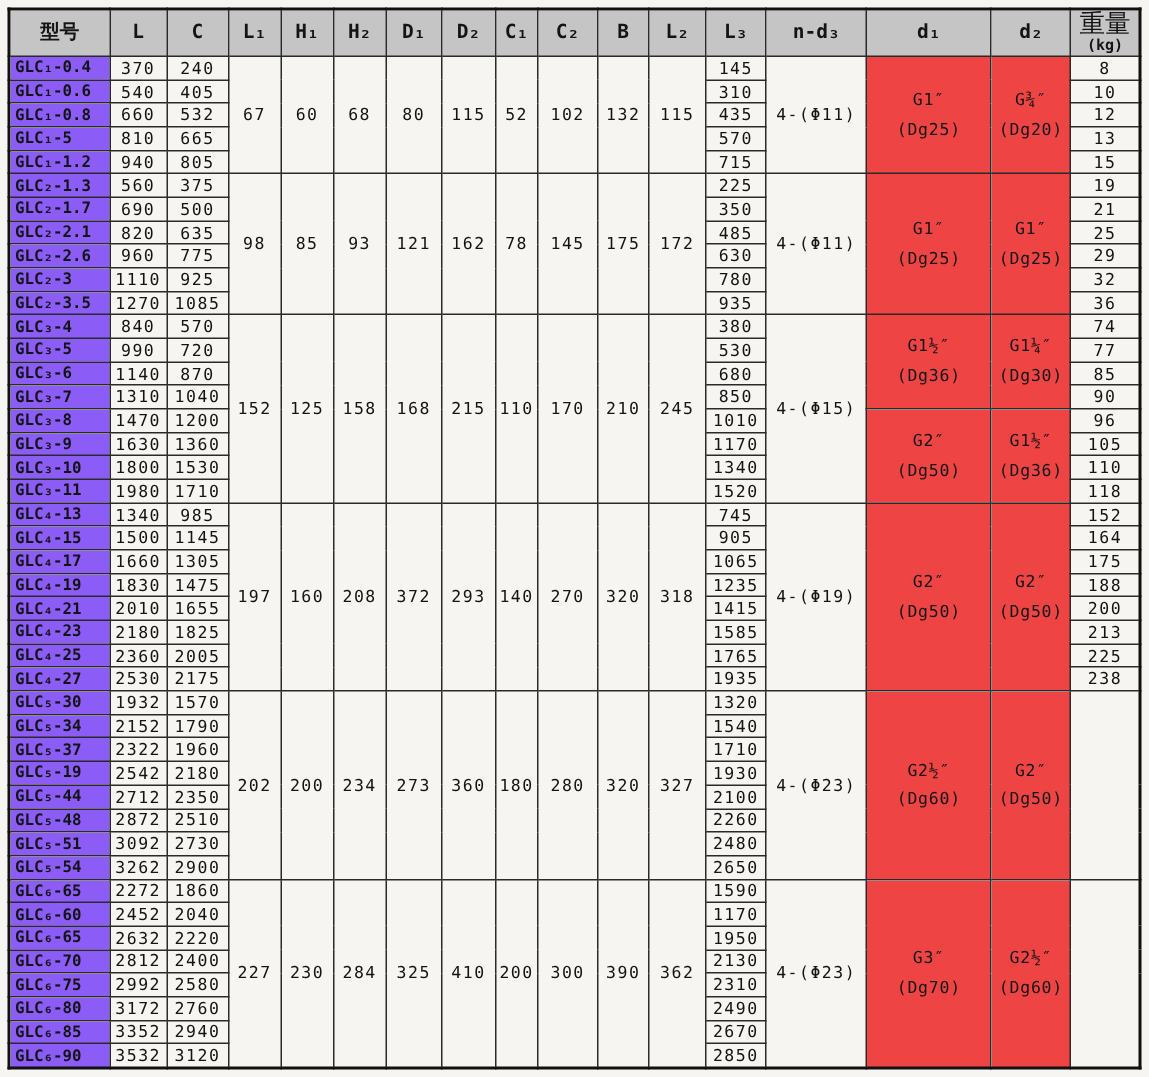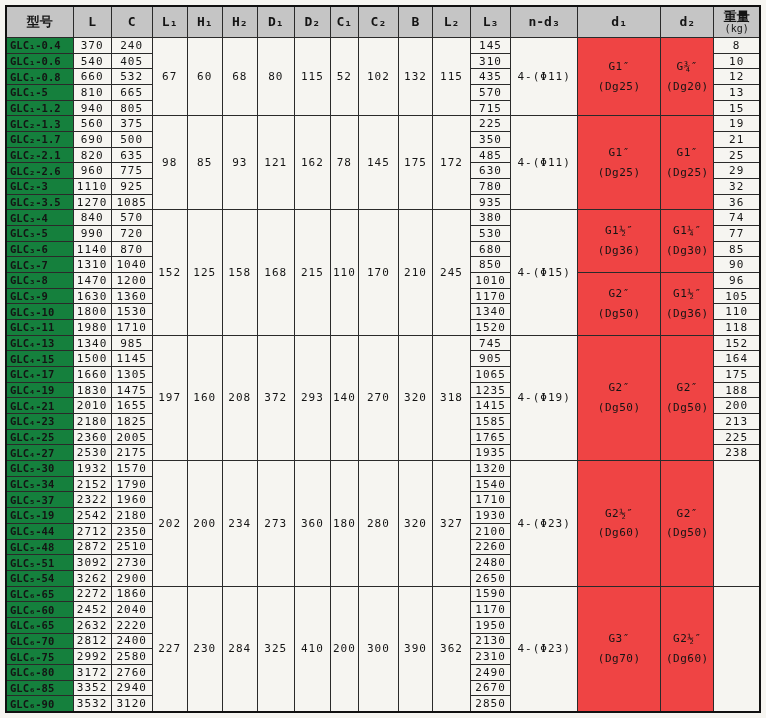--- a/index.html
+++ b/index.html
@@ -30,25 +30,25 @@
     white-space:nowrap;
   }
   .tbl thead th{
     background:#c5c5c5;
     font-size:13px;
     font-weight:bold;
     height:30px;
     line-height:1.05;
     margin-top:46px;
   }
-  .tbl thead th .wh1{font-size:13px;font-weight:bold;}
-  .tbl thead th .wh2{font-size:10px;font-weight:normal;}
+  .tbl thead th .wh1{font-size:17px;font-weight:normal;}
+  .tbl thead th .wh2{font-size:10px;font-weight:bold;}
   .tbl tbody tr{height:15px;}
   td.model{
-    background:#15803d;
+    background:#8b5cf6;
     text-align:left;
     padding-left:3px;
     font-size:10.5px;
     font-weight:bold;
   }
   td.num{
     font-size:11px;
     letter-spacing:1px;
     background:#f6f5f1;
   }

